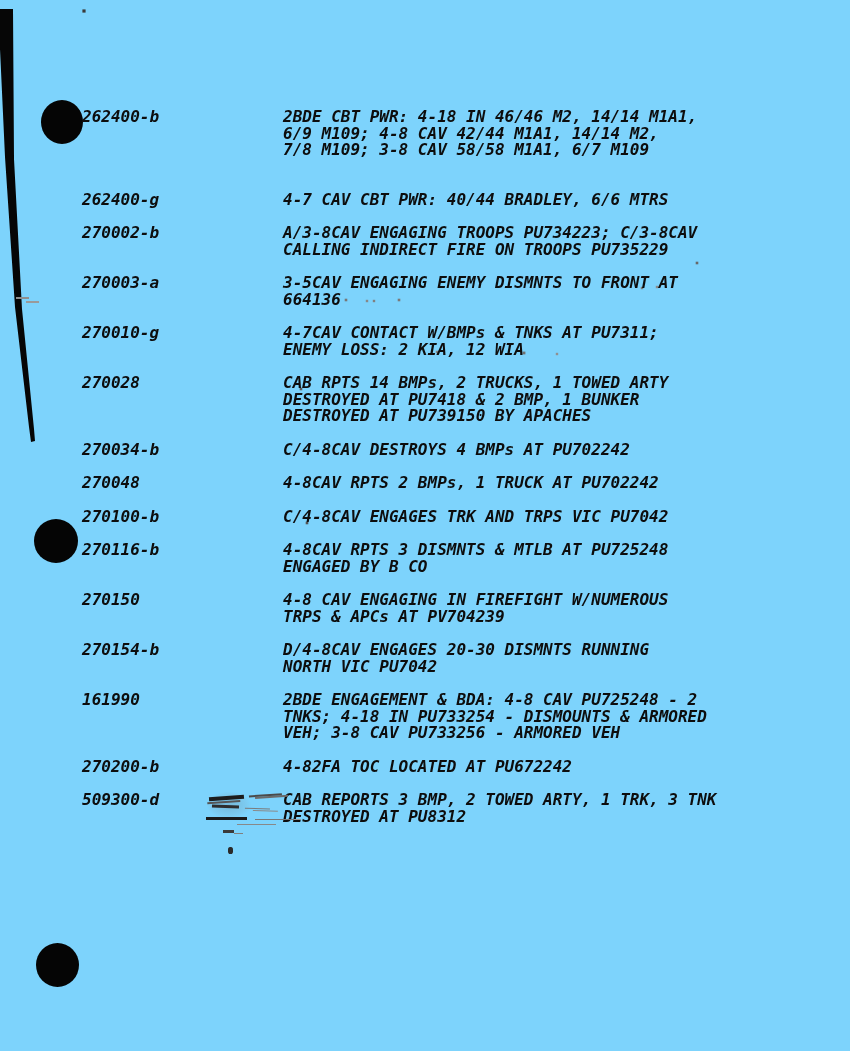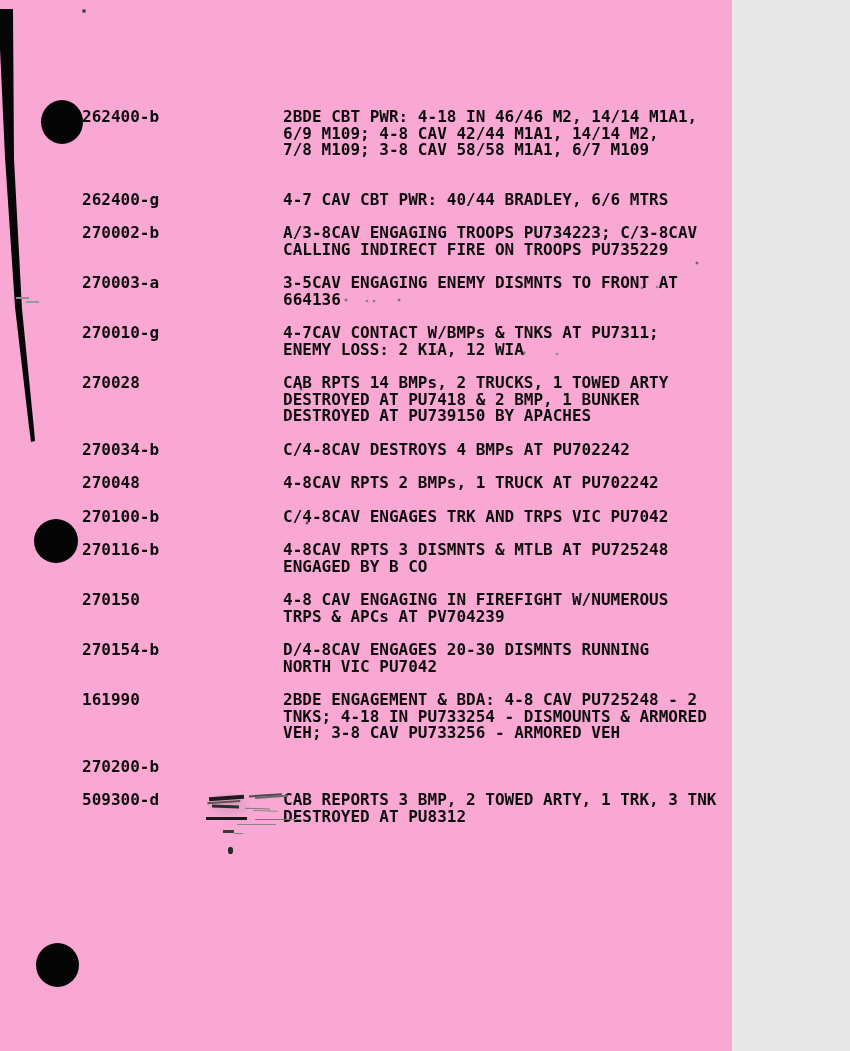--- a/index.html
+++ b/index.html
@@ -2,26 +2,27 @@
 <html><head>
 <meta charset="utf-8">
 <style>
   html, body {
     margin: 0;
     padding: 0;
     background: #e8e8e8;
   }
   .page {
     position: relative;
-    width: 732px;
+    width: 850px;
     height: 1051px;
-    background: #f9a8d4;
+    background: #7dd3fc;
     overflow: hidden;
     font-family: "DejaVu Sans Mono", "Liberation Mono", monospace;
     color: #0d0d0d;
+    font-style: italic;
   }
 
   
   .entries {
     position: absolute;
     left: 82px;
     top: 109px;
     width: 740px;
     font-size: 16px;
     line-height: 16.5px;
@@ -222,20 +223,21 @@
 
   <div class="entry">
     <span class="code">161990</span>
     <span class="desc">2BDE ENGAGEMENT &amp; BDA: 4-8 CAV PU725248 - 2
 TNKS; 4-18 IN PU733254 - DISMOUNTS &amp; ARMORED
 VEH; 3-8 CAV PU733256 - ARMORED VEH</span>
   </div>
 
   <div class="entry">
     <span class="code">270200-b</span>
+    <span class="desc">4-82FA TOC LOCATED AT PU672242</span>
   </div>
 
   <div class="entry">
     <span class="code">509300-d</span>
     <span class="desc">CAB REPORTS 3 BMP, 2 TOWED ARTY, 1 TRK, 3 TNK
 DESTROYED AT PU8312</span>
   </div>
 </div>
 
   <div class="smudge">

